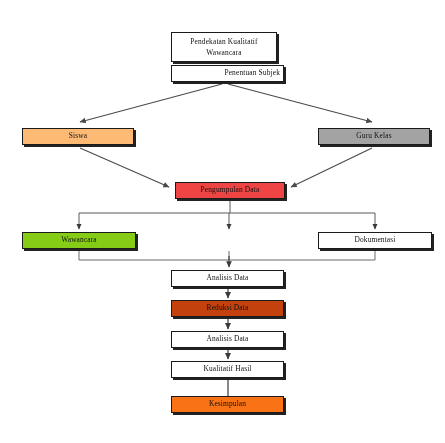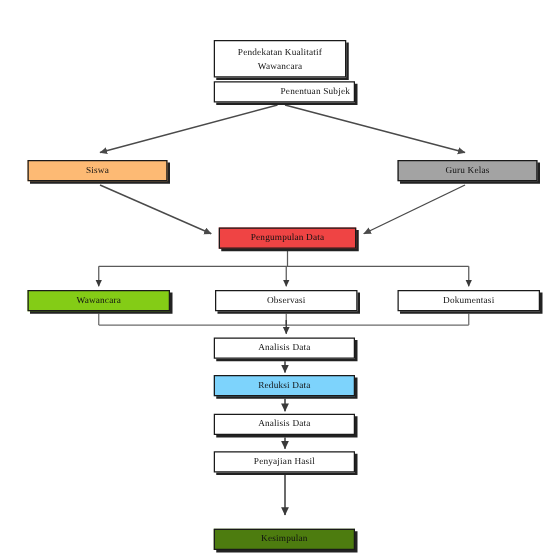--- a/index.html
+++ b/index.html
@@ -109,41 +109,38 @@
   </div>
 
   <div class="node" id="node-pengumpulan-data" style="left: 175px; top: 182px; width: 110px; height: 17px; border-color: rgb(26, 26, 26); background: #ef4444; color: rgb(17, 17, 17);">
     <span class="node-label">Pengumpulan Data</span>
   </div>
 
   <div class="node" id="node-wawancara" style="left: 22px; top: 232px; width: 114px; height: 17px; border-color: rgb(26, 26, 26); background: #84cc16; color: rgb(17, 17, 17);">
     <span class="node-label">Wawancara</span>
   </div>
 
-  <div class="node" id="node-observasi" style="left: 172px; top: 232px; width: 114px; height: 17px; border-color: rgb(26, 26, 26); background: rgb(255, 255, 255); color: rgb(17, 17, 17);">
-    <span class="node-label">Observasi</span>
-  </div>
 
   <div class="node" id="node-dokumentasi" style="left: 318px; top: 232px; width: 114px; height: 17px; border-color: rgb(26, 26, 26); background: rgb(255, 255, 255); color: rgb(17, 17, 17);">
     <span class="node-label">Dokumentasi</span>
   </div>
 
   <div class="node" id="node-analisis-data" style="left: 171px; top: 270px; width: 113px; height: 17px; border-color: rgb(26, 26, 26); background: rgb(255, 255, 255); color: rgb(17, 17, 17);">
     <span class="node-label">Analisis Data</span>
   </div>
 
-  <div class="node" id="node-reduksi-data" style="left: 171px; top: 300px; width: 113px; height: 17px; border-color: rgb(26, 26, 26); background: #7dd3fc; color: rgb(17, 17, 17);">
+  <div class="node" id="node-reduksi-data" style="left: 171px; top: 300px; width: 113px; height: 17px; border-color: rgb(26, 26, 26); background: #c2410c; color: rgb(17, 17, 17);">
     <span class="node-label">Reduksi Data</span>
   </div>
 
   <div class="node" id="node-penyajian-data" style="left: 171px; top: 331px; width: 113px; height: 17px; border-color: rgb(26, 26, 26); background: rgb(255, 255, 255); color: rgb(17, 17, 17);">
     <span class="node-label">Analisis Data</span>
   </div>
 
   <div class="node" id="node-penyajian-hasil" style="left: 171px; top: 361px; width: 113px; height: 17px; border-color: rgb(26, 26, 26); background: rgb(255, 255, 255); color: rgb(17, 17, 17);">
-    <span class="node-label">Penyajian Hasil</span>
+    <span class="node-label">Kualitatif Hasil</span>
   </div>
 
-  <div class="node" id="node-kesimpulan" style="left: 171px; top: 423px; width: 113px; height: 17px; border-color: rgb(26, 26, 26); background: #4d7c0f; color: rgb(17, 17, 17);">
+  <div class="node" id="node-kesimpulan" style="left: 171px; top: 396px; width: 113px; height: 17px; border-color: rgb(26, 26, 26); background: #f97316; color: rgb(17, 17, 17);">
     <span class="node-label">Kesimpulan</span>
   </div>
 
 </div>
 
 </body></html>

